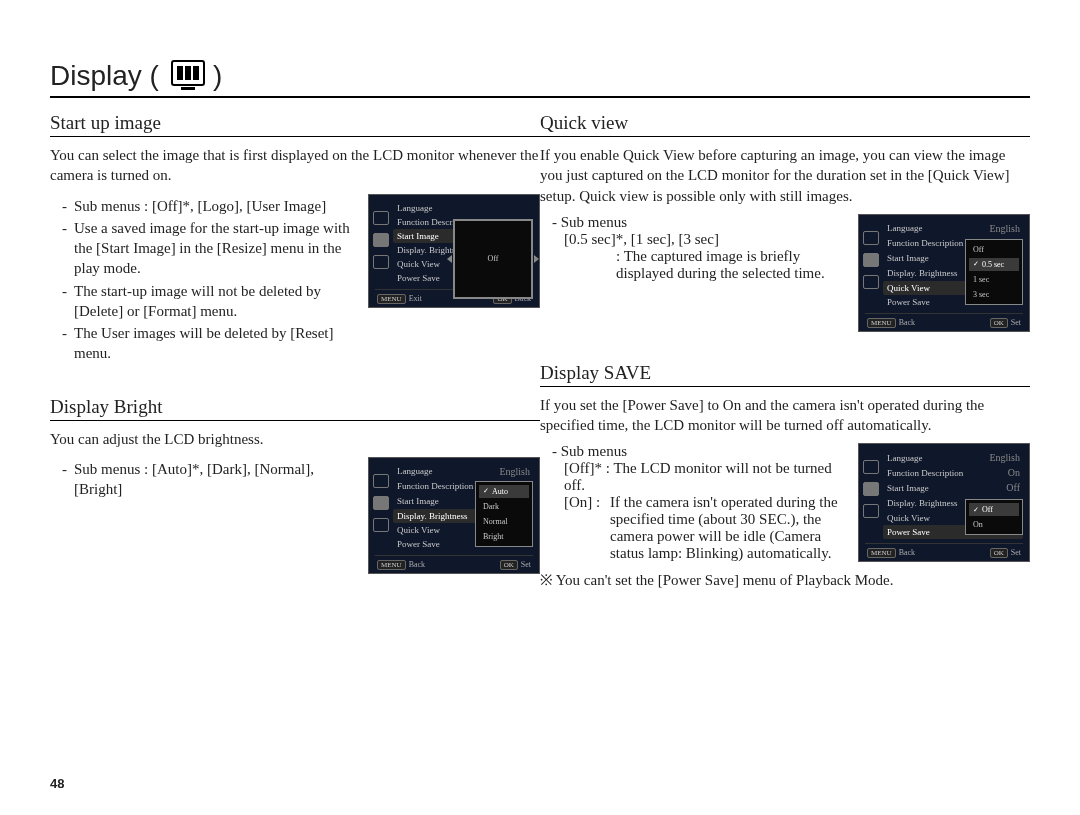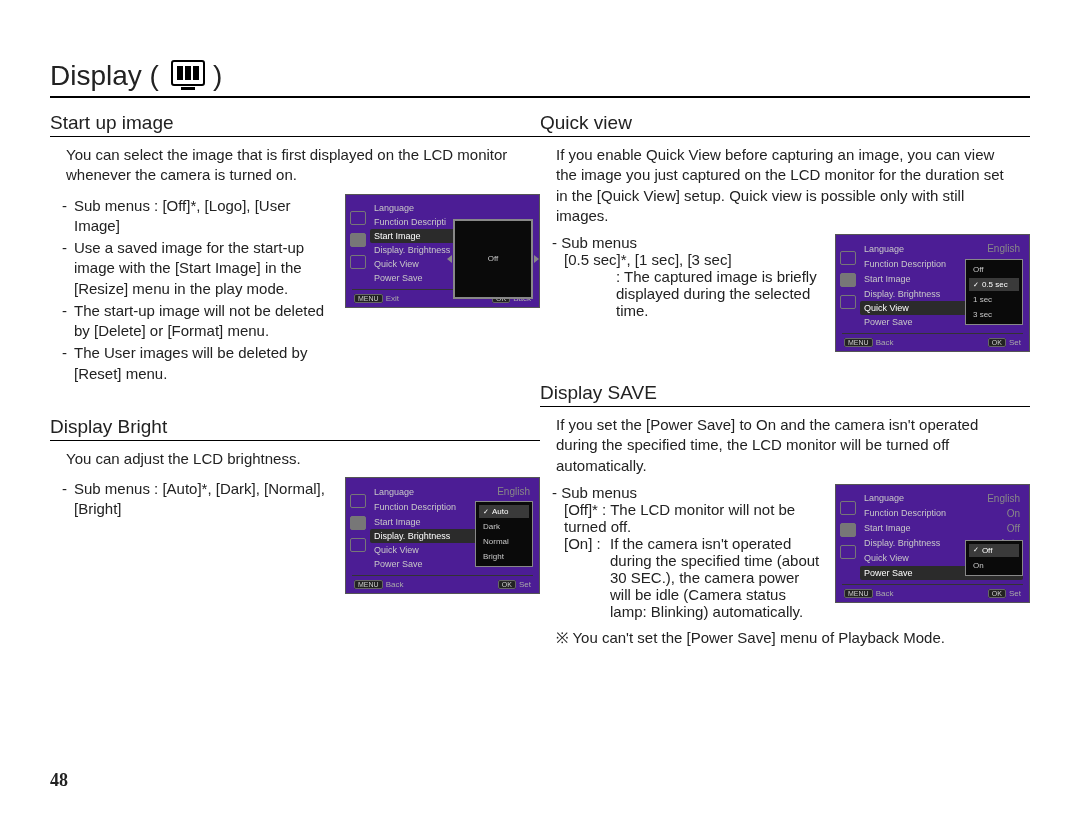--- a/index.html
+++ b/index.html
@@ -50,39 +50,40 @@
     position: absolute;
     left: 4px; right: 4px; top: 4px; bottom: 4px;
     display: flex;
     gap: 2px;
   }
   .title-icon .bars span { flex: 1; background: #000; }
 
   .columns {
     display: flex;
     margin-top: 14px;
+    font-family: Liberation Serif, serif;
   }
   .col {
     flex: 1;
     min-width: 0;
     display: flex;
     flex-direction: column;
     gap: 30px;
   }
   .section {
   }
   .section h2 {
     font-size: 19px;
     font-weight: 400;
     margin: 0 0 4px 0;
     border-bottom: 1.5px solid #000;
     padding-bottom: 2px;
   }
   .section p {
-    margin: 8px 16px;
+    margin: 8px 0;
     line-height: 1.35;
   }
   .indent {
     padding-left: 12px;
   }
   .indent .row {
     display: flex;
     margin: 2px 0;
     line-height: 1.35;
   }
@@ -90,36 +91,35 @@
   .indent .row .txt { flex: 1; }
   .sub-label-line { display: flex; }
   .sub-label-line .lab { width: 52px; flex-shrink: 0; }
   .note {
     margin-top: 14px;
   }
   .page-num {
     position: absolute;
     left: 50px;
     bottom: 24px;
-    font-size: 18px;
+    font-size: 13px;
     font-weight: bold;
-    font-family: Liberation Serif, serif;
   }
 
   .body-with-fig {
     display: flex;
     gap: 12px;
     align-items: flex-start;
   }
   .body-with-fig .text { flex: 1; }
 
   
   .lcd {
-    width: 195px;
-    background: #4c1d95;
+    width: 172px;
+    background: #0f172a;
     border: 1px solid #555;
     color: #c8c8c8;
     font-size: 9px;
     padding: 6px 6px 2px 6px;
     box-sizing: border-box;
     flex-shrink: 0;
     position: relative;
   }
   .lcd-row {
     display: flex;

